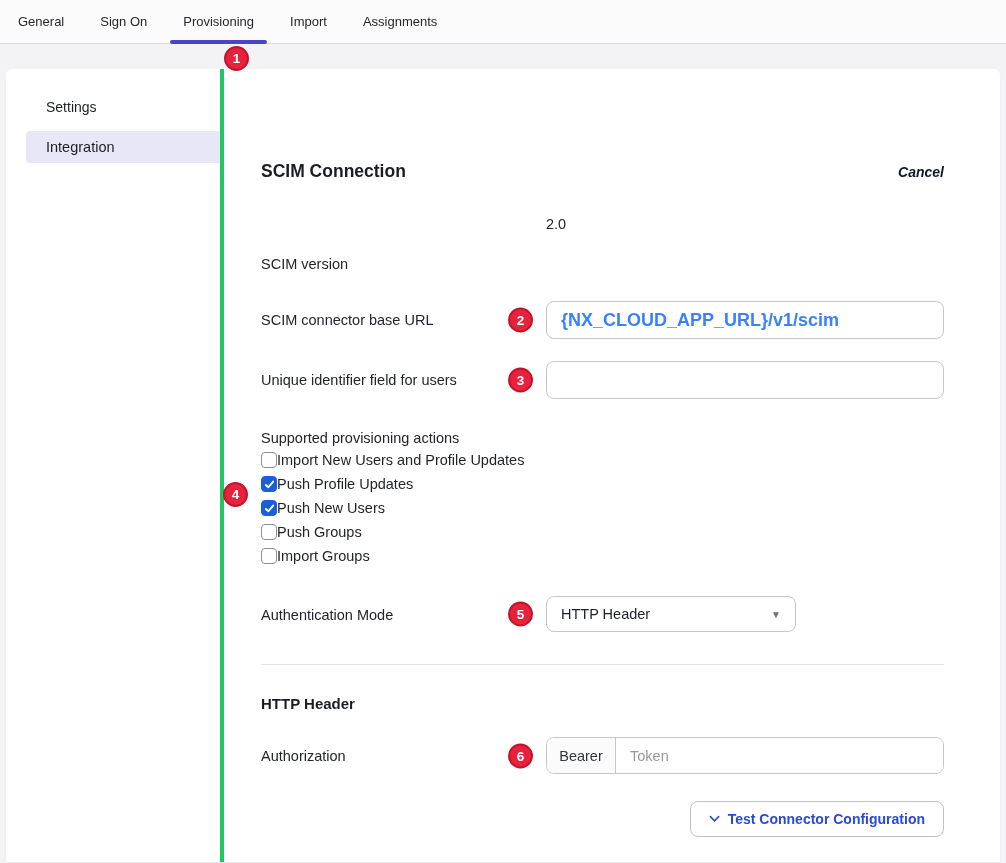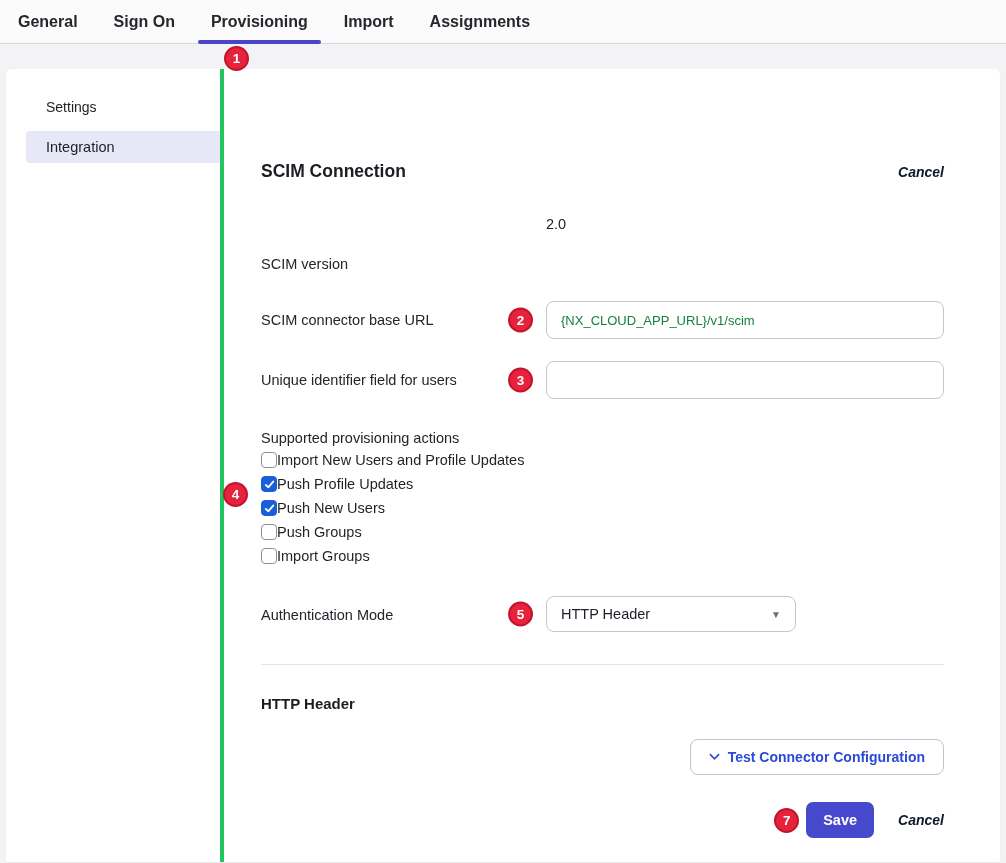--- a/index.html
+++ b/index.html
@@ -17,21 +17,21 @@
     height:44px;
     background:#fbfbfc;
     border-bottom:1px solid #d8d8dd;
     display:flex;
     align-items:stretch;
     padding-left:0;
   }
   .tab {
     display:flex; align-items:center;
     padding:0 18px;
-    font-size:16px; font-weight:700;
+    font-size:13px; font-weight:400;
     color:#26262c;
     position:relative;
     cursor:pointer;
     white-space:nowrap;
   }
   .tab.active::after {
     content:"";
     position:absolute; left:5px; right:5px; bottom:-1px;
     height:4px; background:#4b45c6; border-radius:3px;
   }
@@ -98,21 +98,21 @@
   .control { position:relative; flex:1; }
   .static-value { font-size:14.5px; color:#1d1f29; }
 
   .text-input {
     width:100%; height:38px;
     border:1px solid #c6c6cd; border-radius:8px;
     padding:0 14px; font-size:15px; color:#1d1f29;
     background:#fff; outline:none;
     font-family:"Liberation Sans", sans-serif;
   }
-  .text-input.red-value { color:#15803d; font-weight:400; font-size:13px; }
+  .text-input.red-value { color:#3b82f6; font-weight:700; font-size:18px; }
 
   
   .checkbox-row {
     display:flex; align-items:center; 
     height:24px; font-size:14.5px; color:#1f2127; cursor:pointer;
   }
   .checkbox {
     width:16px; height:16px; flex:none;
     border:1.5px solid #8f8f98; border-radius:4px;
     background:#fff;
@@ -267,20 +267,30 @@
           <span>HTTP Header</span>
           <span class="caret">▼</span>
         </div>
       </div>
     </div>
 
     <div class="divider"></div>
 
     <h2 class="section-heading">HTTP Header</h2>
 
+    <div class="form-row" style="margin-top:25px;">
+      <div class="form-label">Authorization</div>
+      <div class="control">
+        <div class="ann ann-abs ann-center">6</div>
+        <div class="composite">
+          <span class="prefix">Bearer</span>
+          <input type="text" placeholder="Token" style="">
+        </div>
+      </div>
+    </div>
 
     <div class="right-row">
       <button class="test-btn">
         <svg viewBox="0 0 12 8" width="11" height="8">
             <path d="M1.5 1.5 L6 6 L10.5 1.5" stroke="#2b49d8" stroke-width="1.8" fill="none" stroke-linecap="round"></path>
           </svg>
         <span>Test Connector Configuration</span>
       </button>
     </div>
 

